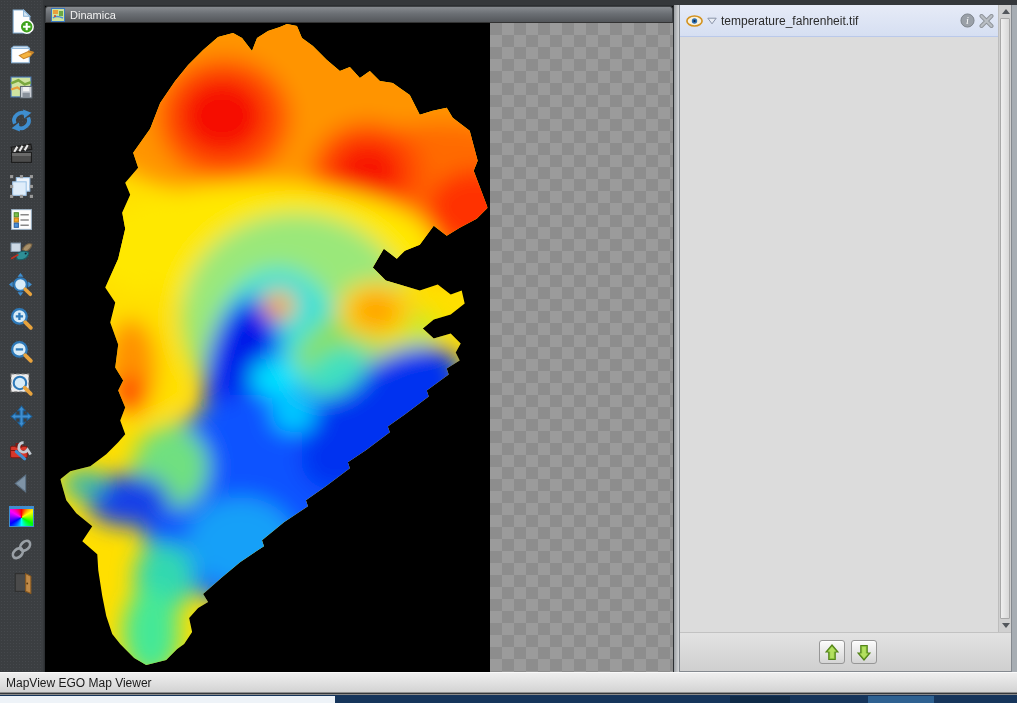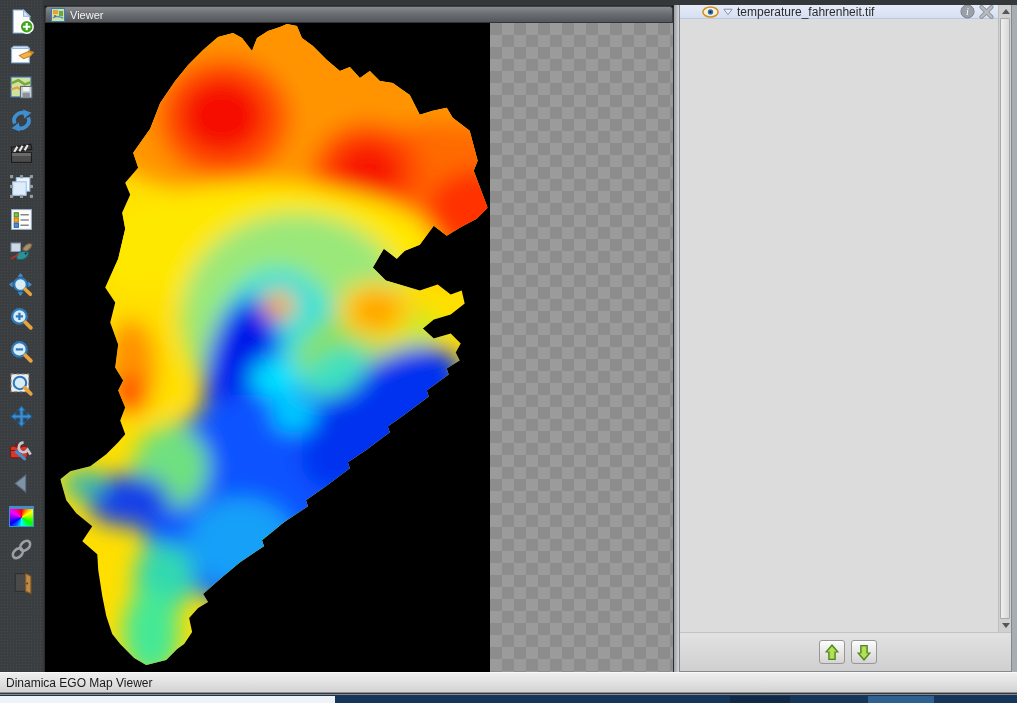--- a/index.html
+++ b/index.html
@@ -43,24 +43,24 @@
   }
   
   #mapspanel{left:679px;width:333px;display:flex;flex-direction:column;}
   .winbtn{width:13px;height:11px;display:flex;align-items:flex-end;justify-content:center;cursor:pointer;}
   .mbody{
     flex:1;border:1px solid #84898f;border-top:none;background:#dcdcdc;
     position:relative;display:flex;flex-direction:column;box-sizing:border-box;
   }
   .layerlist{flex:1;position:relative;background:#dcdcdc;overflow:hidden;}
   .layerrow{
-    position:absolute;left:0;right:13px;top:0;height:14px;
+    position:absolute;left:0;right:13px;top:0;height:32px;
     background:linear-gradient(#e6ebf7,#d6dff2);
     border-bottom:1px solid #bac9ea;
-    display:flex;align-items:center;gap:4px;padding:0 4px 0 22px;box-sizing:border-box;
+    display:flex;align-items:center;gap:4px;padding:0 4px 0 6px;box-sizing:border-box;
     font-size:12px;color:#2b2b2b;cursor:default;
   }
   .layerrow .name{flex:1;white-space:nowrap;overflow:hidden;}
   .rowicon{display:flex;align-items:center;justify-content:center;cursor:pointer;}
   
   .sbar{position:absolute;top:0;right:0;bottom:0;width:13px;background:#d0d0d0;border-left:1px solid #bdbdbd;box-sizing:border-box;}
   .sarrow{position:absolute;left:0;width:13px;height:13px;display:flex;align-items:center;justify-content:center;cursor:pointer;}
   .tri-up{width:0;height:0;border-left:4px solid transparent;border-right:4px solid transparent;border-bottom:5px solid #53575c;}
   .tri-dn{width:0;height:0;border-left:4px solid transparent;border-right:4px solid transparent;border-top:5px solid #53575c;}
   .sthumb{position:absolute;left:1px;right:1px;top:13px;bottom:13px;background:linear-gradient(90deg,#efefef,#d8d8d8);border:1px solid #a8a8a8;border-radius:1px;cursor:grab;}
@@ -247,21 +247,21 @@
 
 <div class="panel" id="mapview">
   <div class="ptitle">
     <svg width="14" height="14" viewBox="0 0 14 14">
         <rect width="14" height="14" fill="#cde39a" stroke="#3a78c2" stroke-width="2"></rect>
         <rect x="2" y="2" width="5" height="4" fill="#e8a03c"></rect>
         <rect x="8" y="3" width="4" height="5" fill="#6aa845"></rect>
         <path d="M2 10q3-3 10 0" stroke="#4a90d9" stroke-width="1.5" fill="none"></path>
         <circle cx="4" cy="8" r="1" fill="#d23a2a"></circle>
       </svg>
-    <span>Viewer</span>
+    <span>Dinamica</span>
     <span class="grow"></span>
   </div>
   <div class="content">
     <svg class="heat" viewBox="0 0 444 650">
       <defs>
         <clipPath id="region">
             <polygon points="157,27 172,14 187,10 196,15 206,28 211,15 222,8 234,4 241,1 251,3 256,15 267,23 281,37 294,48 304,44 314,55 324,48 334,58 347,60 354,65 364,72 374,92 387,88 401,85 407,95 424,108 432,138 428,148 442,185 431,196 414,205 401,213 388,203 374,222 359,228 351,236 338,226 327,245 340,258 357,263 374,268 392,262 405,272 416,268 419,281 405,292 388,297 377,306 388,316 405,311 415,321 410,330 414,338 401,346 403,352 381,368 383,374 359,392 342,404 344,410 320,428 302,440 304,446 280,464 260,478 262,484 238,500 216,518 218,524 194,540 176,555 157,572 162,580 152,586 143,596 146,610 138,622 131,627 120,638 100,643 88,636 74,622 66,612 60,594 56,574 52,548 51,532 36,519 46,504 30,491 20,478 14,457 24,449 44,444 60,432 72,420 79,412 74,398 79,385 72,368 77,358 69,345 72,322 64,300 69,280 59,265 72,236 79,206 76,190 84,172 79,160 92,145 87,130 104,106 114,80 129,58 142,42"></polygon>
           </clipPath>
         <filter id="soft" x="-30%" y="-30%" width="160%" height="160%">
             <feGaussianBlur stdDeviation="11"></feGaussianBlur>
@@ -365,19 +365,19 @@
             <path d="M7 14.2L3 9.5H5.2V3H8.8V9.5H11z" fill="#b4e060"></path>
           </svg>
         </button>
     </div>
   </div>
 </div>
 
 <div class="gutter-right"></div>
 
 <div class="statusbar">
-  <span>Dinamica EGO Map Viewer</span>
+  <span>MapView EGO Map Viewer</span>
 </div>
 <div class="taskstrip">
   <div class="lite"></div>
   <div class="seg-dark"></div>
   <div class="seg-blue"></div>
 </div>
 
 </body></html>

